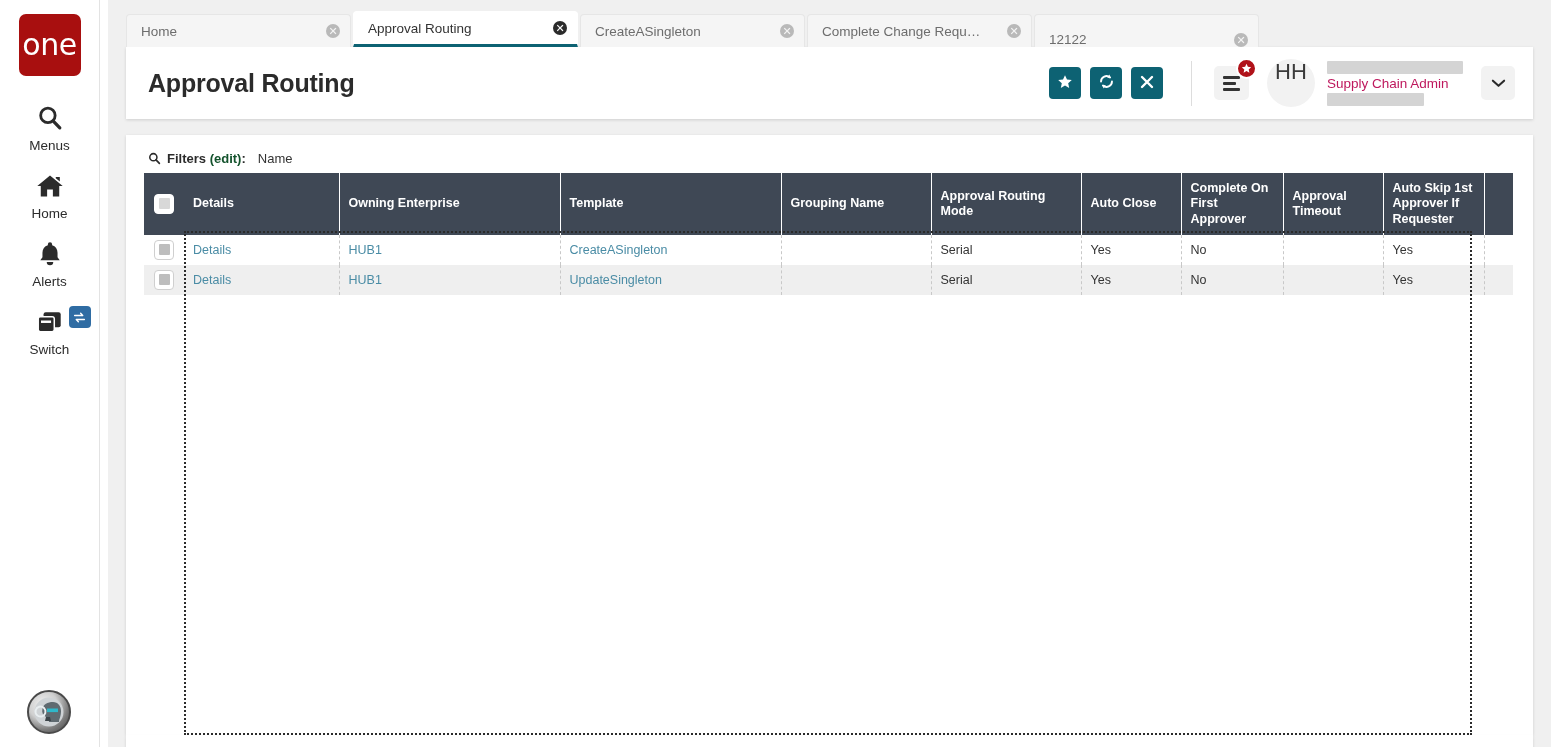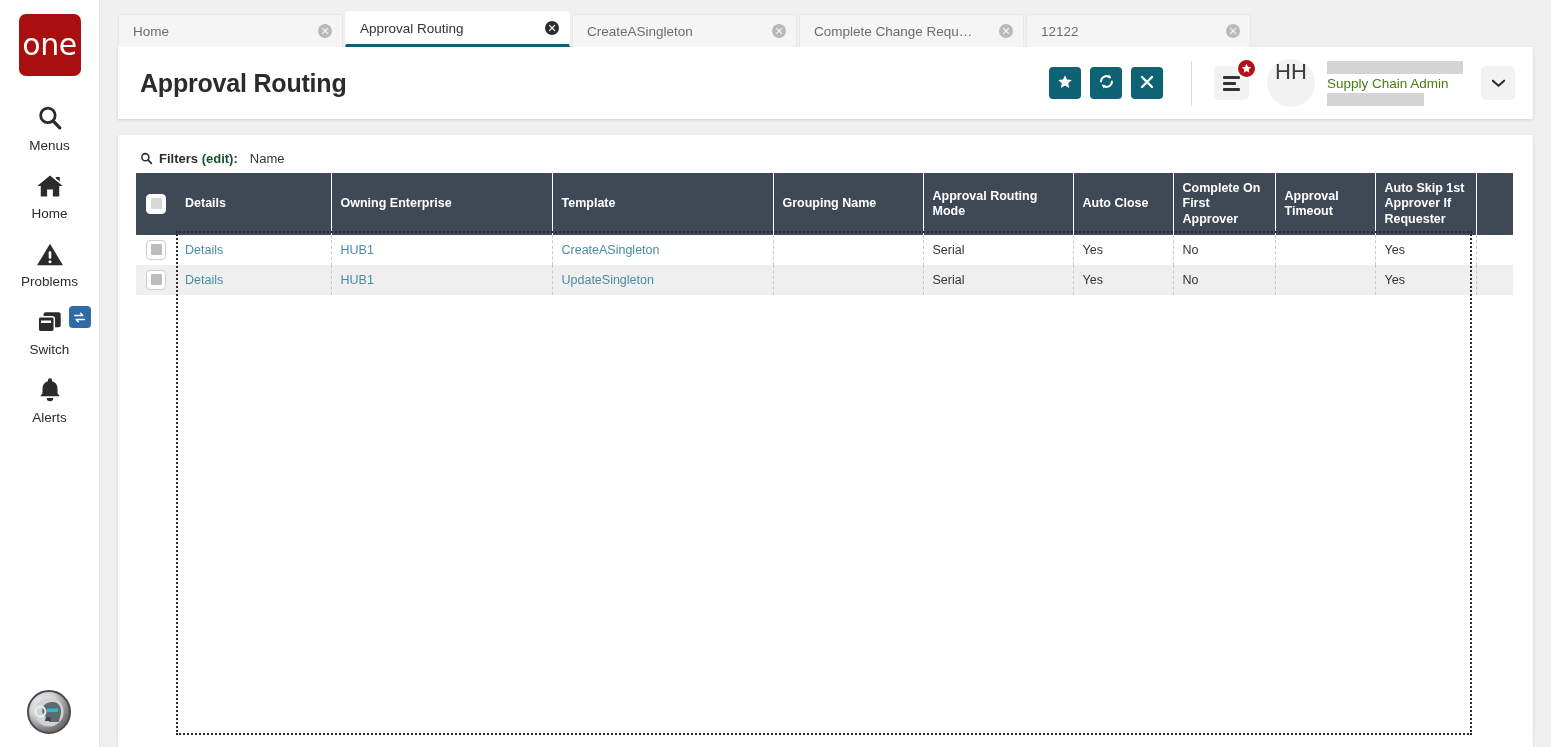--- a/index.html
+++ b/index.html
@@ -3,21 +3,21 @@
 <meta charset="utf-8">
 <style>
   * { box-sizing: border-box; }
   html, body {
     margin: 0; padding: 0;
     width: 1551px; height: 747px;
     background: #ffffff;
     font-family: "Liberation Sans", sans-serif;
     overflow: hidden;
   }
-  #app { position: relative; width: 1551px; height: 747px; display: flex; background:#ffffff; }
+  #app { position: relative; width: 1551px; height: 747px; display: flex; background:#ffffff;gap:8px; }
 
   
   .rail {
     width: 100px; height: 747px;
     background: #ffffff;
     border-right: 1px solid #e3e3e3;
     flex: 0 0 100px;
     position: relative;
   }
   .logo {
@@ -164,21 +164,21 @@
     width: 48px; height: 48px; border-radius: 50%;
     background: #f2f2f2;
     display: flex; align-items: flex-start; justify-content: center;
     font-size: 22px; color: #3a3a3a; margin-left: 18px;
     cursor: pointer;
   }
   .userblock { margin-left: 12px; width: 140px; display:flex; flex-direction:column; gap:2px; }
   .redact { height: 13px; background: #d4d4d4; border-radius: 1px; }
   .redact.r1 { width: 136px; }
   .redact.r2 { width: 97px; }
-  .username { font-size: 13.5px; color: #4d7c0f; white-space:nowrap; }
+  .username { font-size: 13.5px; color: #be185d; white-space:nowrap; }
   .caretbtn {
     width: 34px; height: 34px; border-radius: 5px;
     background:#f2f2f2; margin-left: 14px;
     display:flex; align-items:center; justify-content:center;
     cursor:pointer;
   }
 
   
   .bodycard {
     margin: 16px 18px 0 18px;
@@ -291,55 +291,45 @@
       <div class="rail-item">
         <span class="ico">
           <svg width="30" height="28" viewBox="0 0 26 24">
               <path d="M13 3 L24 12 L21 12 L21 21 L15.5 21 L15.5 15 L10.5 15 L10.5 21 L5 21 L5 12 L2 12 Z" fill="#2b2b2b"></path>
               <path d="M18 4.2 L21.5 4.2 L21.5 8 L18 5.2 Z" fill="#2b2b2b"></path>
             </svg>
         </span>
         <span class="lbl">Home</span>
       </div>
 
+
       <div class="rail-item">
         <span class="ico">
-          <svg width="28" height="27" viewBox="0 0 26 24">
-              <path d="M13 2 L25 22 L1 22 Z" fill="#2b2b2b"></path>
-              <rect x="11.8" y="9" width="2.4" height="7" fill="#ffffff" rx="1"></rect>
-              <circle cx="13" cy="18.7" r="1.4" fill="#ffffff"></circle>
-            </svg>
-        </span>
-        <span class="lbl">Problems</span>
+          <svg width="26" height="28" viewBox="0 0 24 26">
+              <path d="M12 2.2 a2 2 0 0 1 2 2 v0.6 c3.2 0.9 5 3.6 5 7 v4.2 l2 2.8 H3 l2-2.8 V11.8 c0-3.4 1.8-6.1 5-7 V4.2 a2 2 0 0 1 2-2 z" fill="#2b2b2b"></path>
+              <path d="M9 20.4 h6 a3 3 0 0 1 -6 0 z" fill="#2b2b2b"></path>
+            </svg>
+        </span>
+        <span class="lbl">Alerts</span>
       </div>
 
       <div class="rail-item">
         <span class="ico">
           <svg width="30" height="26" viewBox="0 0 28 24">
               <rect x="8" y="3" width="16" height="14" rx="2" fill="#2b2b2b"></rect>
               <rect x="3" y="7" width="15" height="14" rx="2" fill="#2b2b2b" stroke="#ffffff" stroke-width="1.4"></rect>
               <rect x="5.6" y="10.6" width="9.4" height="2.3" fill="#ffffff"></rect>
             </svg>
           <span class="switch-badge">
             <svg width="13" height="13" viewBox="0 0 16 16">
                 <path d="M2 5.5 h10 l-2.6 -2.6 M14 10.5 h-10 l2.6 2.6" fill="none" stroke="#ffffff" stroke-width="1.7" stroke-linecap="round" stroke-linejoin="round"></path>
               </svg>
           </span>
         </span>
         <span class="lbl">Switch</span>
-      </div>
-
-      <div class="rail-item">
-        <span class="ico">
-          <svg width="26" height="28" viewBox="0 0 24 26">
-              <path d="M12 2.2 a2 2 0 0 1 2 2 v0.6 c3.2 0.9 5 3.6 5 7 v4.2 l2 2.8 H3 l2-2.8 V11.8 c0-3.4 1.8-6.1 5-7 V4.2 a2 2 0 0 1 2-2 z" fill="#2b2b2b"></path>
-              <path d="M9 20.4 h6 a3 3 0 0 1 -6 0 z" fill="#2b2b2b"></path>
-            </svg>
-        </span>
-        <span class="lbl">Alerts</span>
       </div>
 
 
     </div>
 
     <div class="avatar-bottom">
       <svg width="32" height="32" viewBox="0 0 32 32">
         <circle cx="16" cy="16" r="14.5" fill="#cfd3d6"></circle>
         <path d="M20 6 c5 0 8 4 8 9 c0 6 -2 8 -2 11 l-10 0 c0 -3 -1 -4 -3 -5 c-3 -1.6 -4.4 -4.6 -3.6 -8 C10.2 8.6 14.5 6 20 6 z" fill="#5f6a70"></path>
         <path d="M11 12 a5 5 0 1 0 0.1 0.1 z" fill="none" stroke="#e9eef0" stroke-width="2"></path>
@@ -361,21 +351,21 @@
         <span class="tab-close">✕</span>
       </div>
       <div class="tab" style="width:225px;">
         <span class="tab-label">CreateASingleton</span>
         <span class="tab-close">✕</span>
       </div>
       <div class="tab" style="width:225px;">
         <span class="tab-label">Complete Change Requests</span>
         <span class="tab-close">✕</span>
       </div>
-      <div class="tab" style="width:225px;">
+      <div class="tab" style="width:225px;align-items:flex-end;">
         <span class="tab-label">12122</span>
         <span class="tab-close">✕</span>
       </div>
     </div>
 
     <div class="headcard">
       <div class="page-title">Approval Routing</div>
 
       <div class="head-actions">
         <button class="sqbtn">

